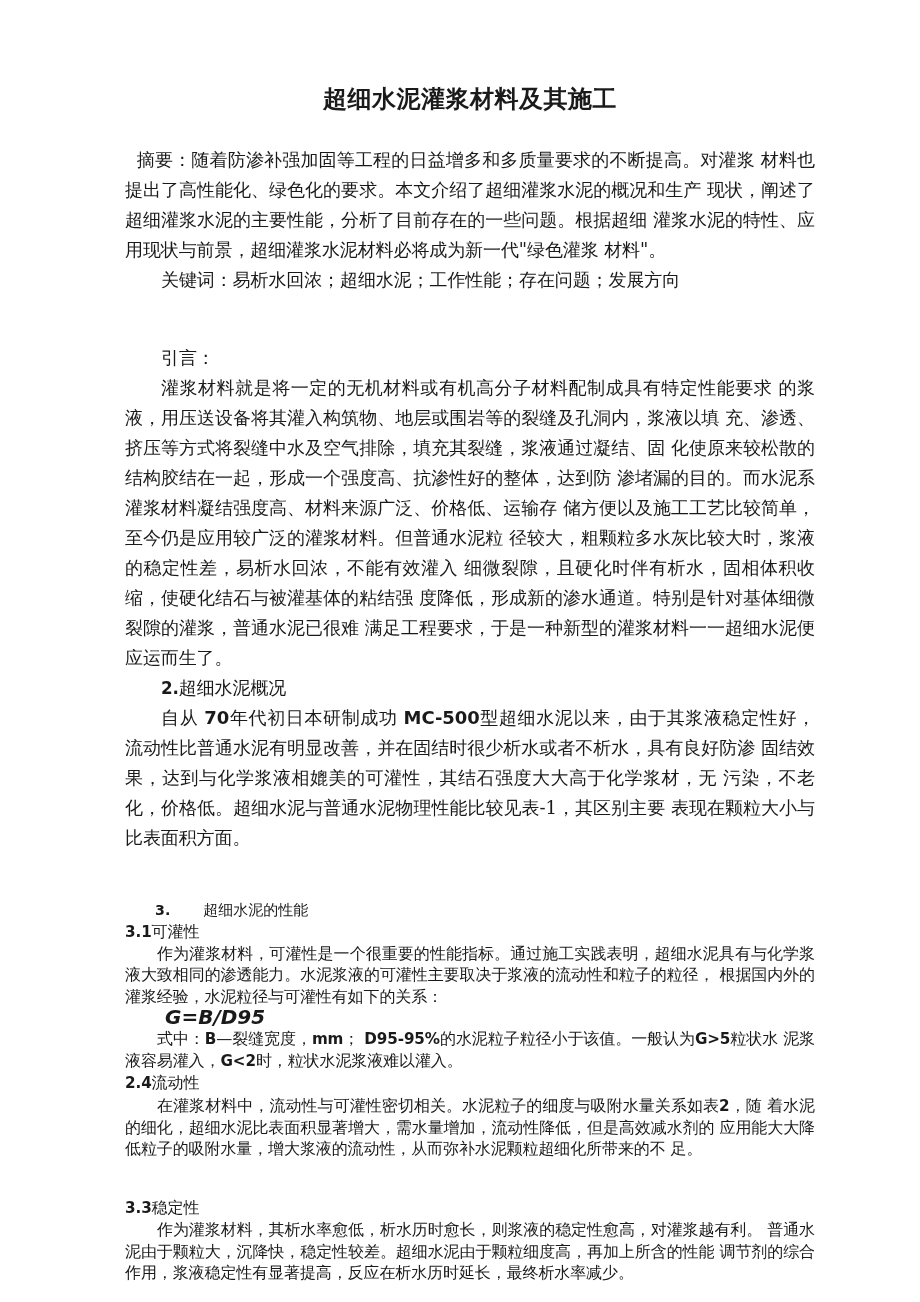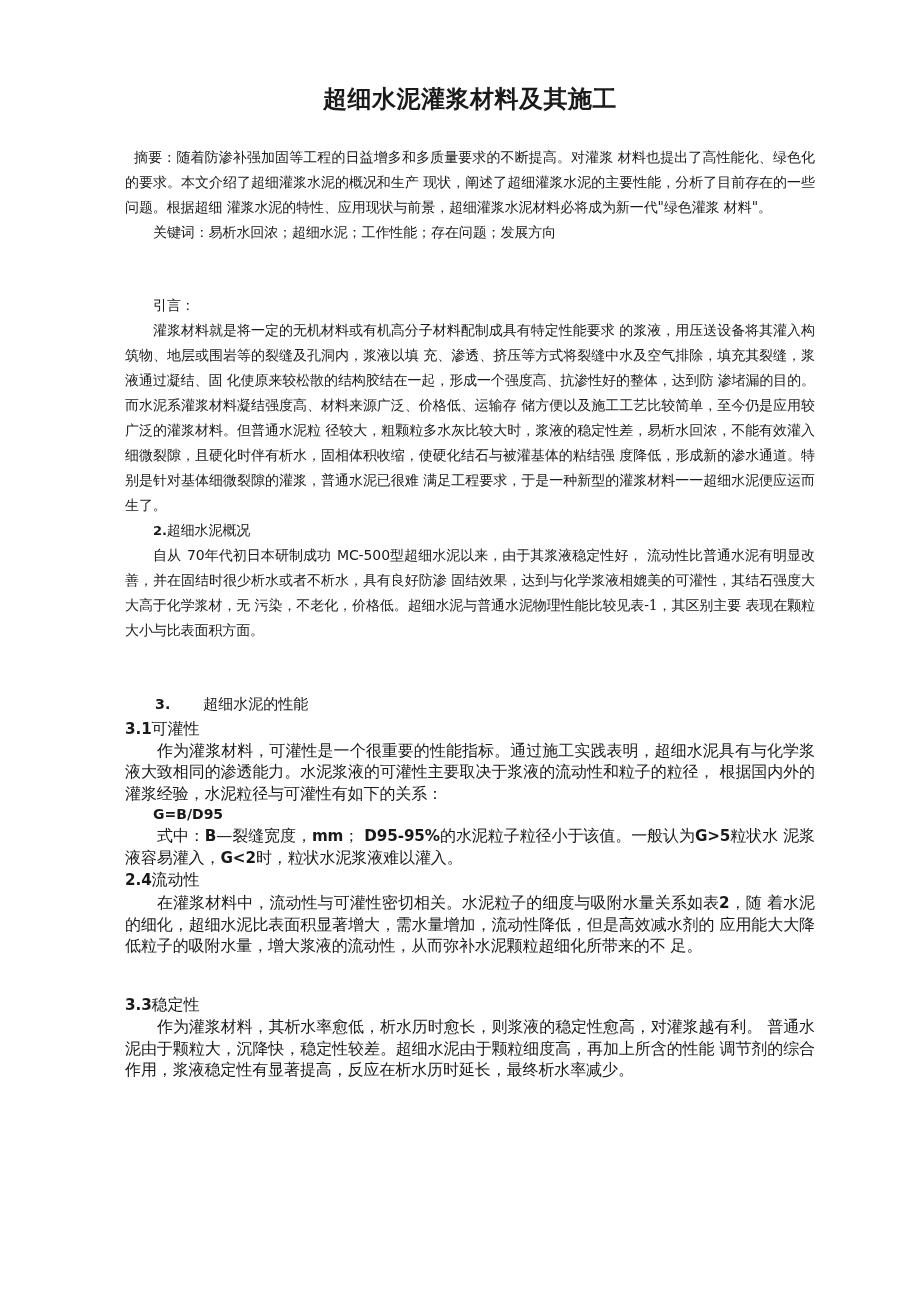--- a/index.html
+++ b/index.html
@@ -36,22 +36,22 @@
     font-size: 24px;
     line-height: 30px;
     margin: 0;
     padding-top: 84px;
     letter-spacing: 0.5px;
   }
 
   
   .p-big {
     font-family: "DejaVu Serif", "Liberation Serif", serif;
-    font-size: 14px;
-    line-height: 25px;
+    font-size: 18px;
+    line-height: 30px;
     text-align: justify;
     text-justify: inter-ideograph;
     margin: 0;
     white-space: pre-wrap;
     letter-spacing: -0.1px;
   }
   .p-small {
     font-family: "DejaVu Serif", "Liberation Serif", serif;
     font-size: 16px;
     line-height: 21.2px;
@@ -71,40 +71,41 @@
   .indent2 { text-indent: 2em; }
 
   
   .num-bold {
     font-family: "DejaVu Sans", "Liberation Sans", sans-serif;
     font-weight: bold;
     font-size: 0.93em;
   }
   .sans-bold {
     font-family: "DejaVu Sans", "Liberation Sans", sans-serif;
-    font-weight: normal;
+    font-weight: bold;
     margin-left: 6px;
   }
   .sans-b-sm {
     font-family: "DejaVu Sans", "Liberation Sans", sans-serif;
     font-weight: bold;
     font-size: 0.95em;
   }
   .formula {
     font-family: "DejaVu Sans", "Liberation Sans", sans-serif;
     font-weight: bold;
-    font-size: 14px;
+    font-size: 20px;
     line-height: 21.2px;
     margin: 0;
     padding-left: 2em;
+    font-style: italic;
   }
   .heading-sec3 {
     font-family: "DejaVu Serif", "Liberation Serif", serif;
     font-size: 15px;
-    line-height: 28px;
+    line-height: 21px;
     margin: 0;
     padding-left: 2em;
   }
   .sec3-spacer { display: inline-block; width: 2.2em; }
 </style>
 </head>
 <body>
 
 <div class="page">
   <div class="content">

